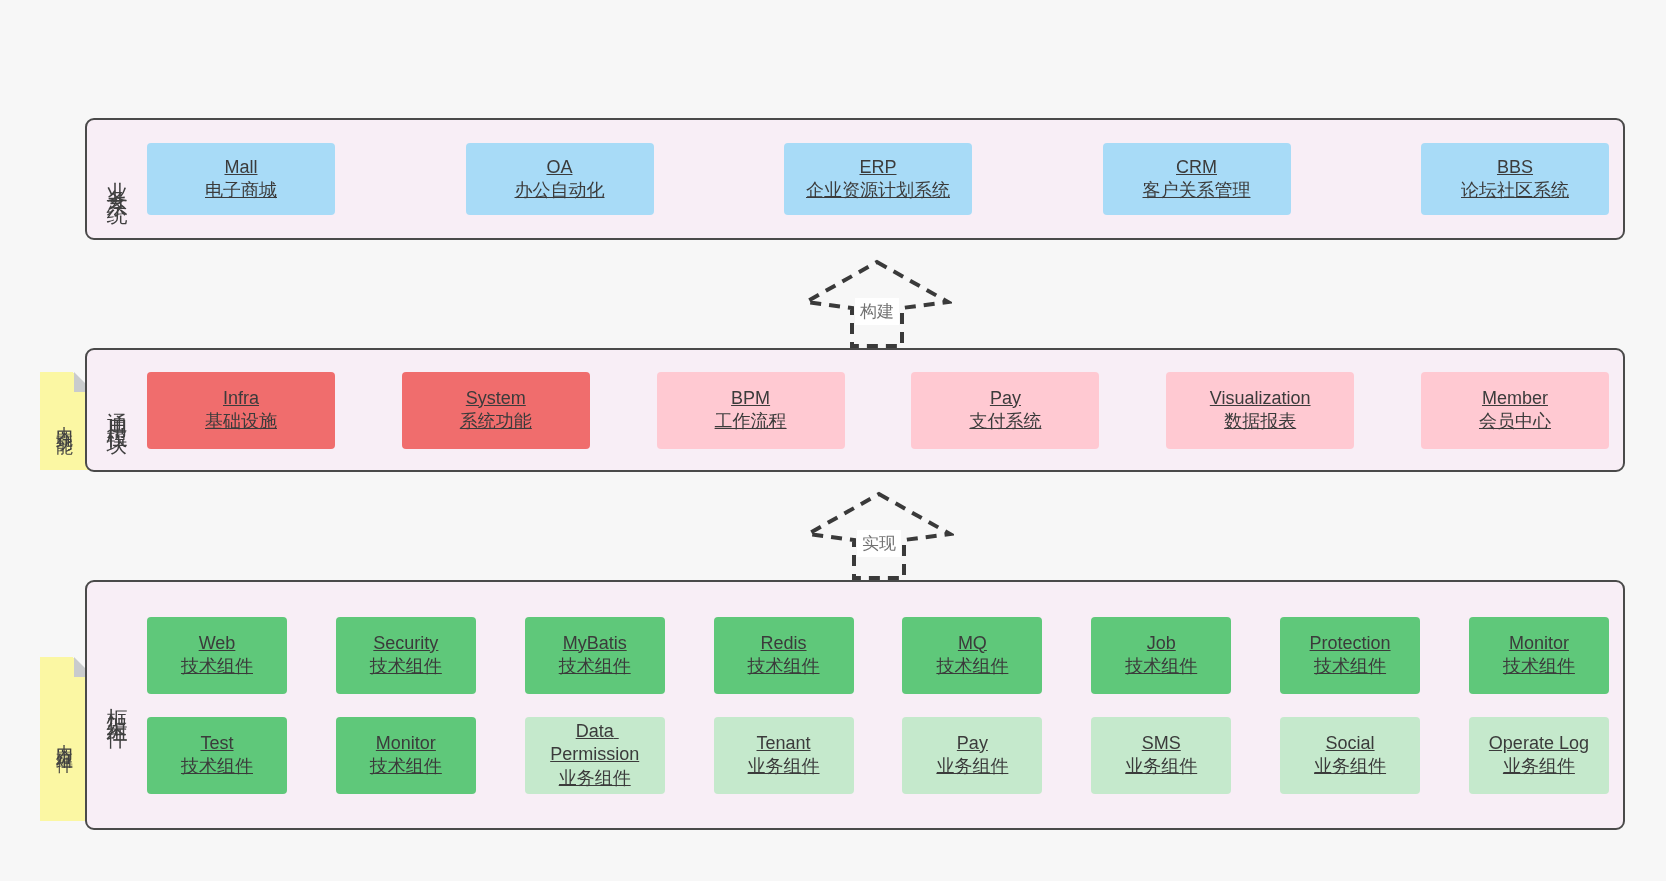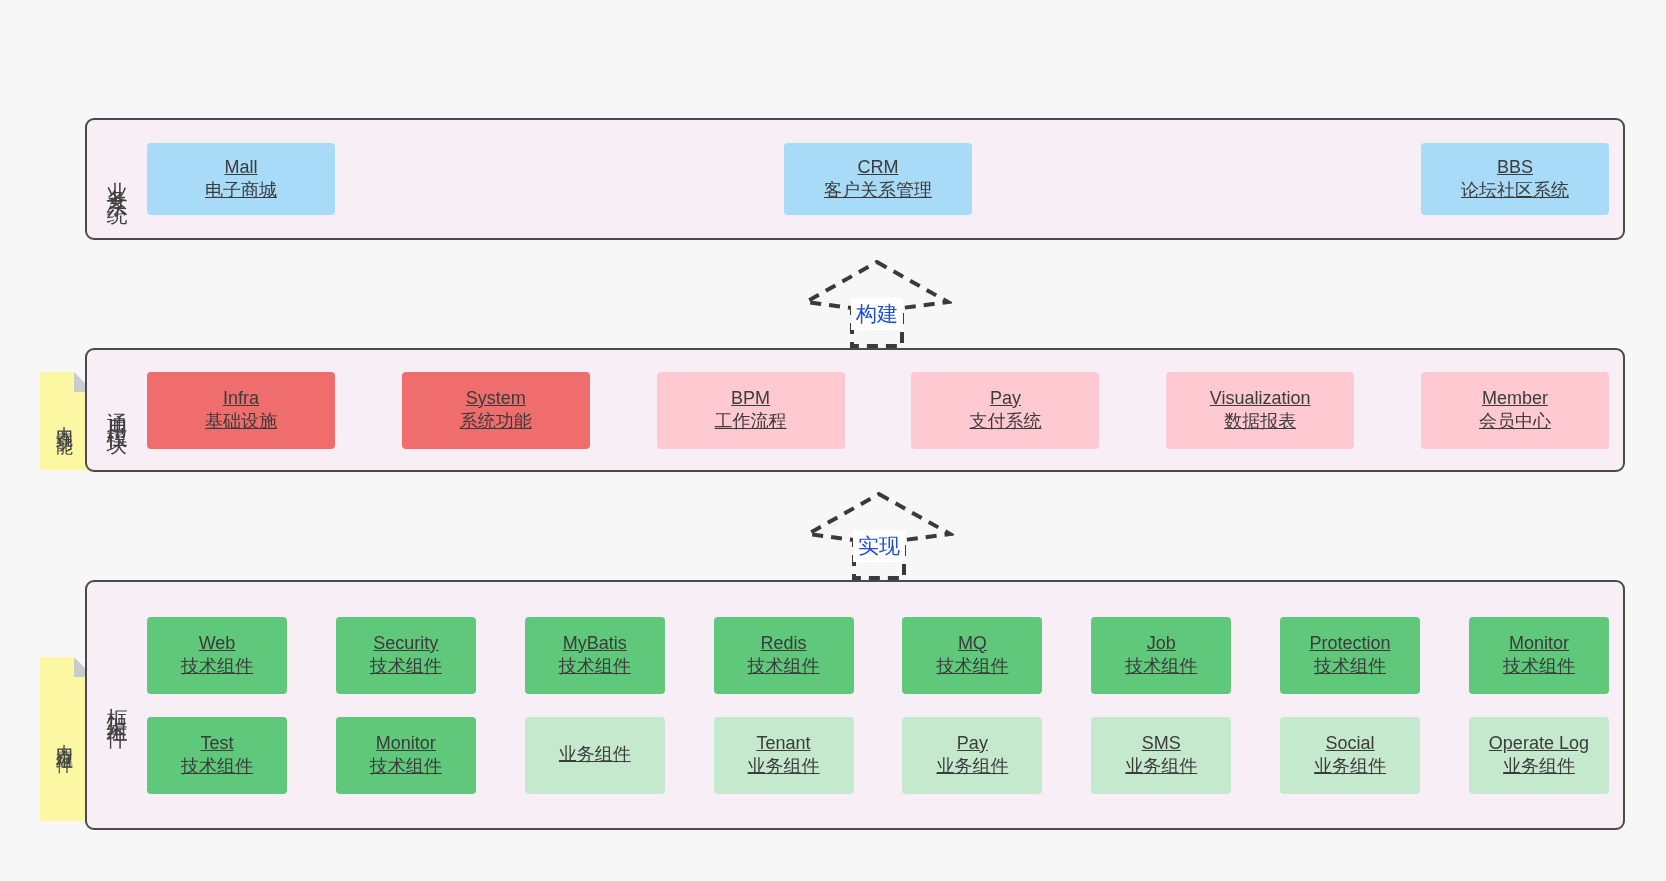--- a/index.html
+++ b/index.html
@@ -76,36 +76,44 @@
   .arrow{position:absolute; width:150px; height:92px;}
   .arrow-build{left:802px; top:258px;}
   .arrow-implement{left:804px; top:490px;}
   .arrow svg{display:block; width:150px; height:92px;}
   .arrow path{
     fill:none; stroke:#3a3a3a; stroke-width:4;
     stroke-dasharray:11 8; stroke-linejoin:miter;
   }
   .arrow-label{
     position:absolute; top:40px; left:50%; transform:translateX(-50%);
-    background:#ffffff; padding:2px 5px; font-size:21px; color:#1d4ed8;
+    background:#ffffff; padding:2px 5px; font-size:17px; color:#737373;
     white-space:nowrap;
   }
 </style>
 </head>
 <body>
 
 <div class="canvas">
 
   <section class="layer layer-business">
     <div class="layer-label">业务系统</div>
     <div class="rows">
         <div class="box-row">
           <div class="box box-blue">
     <div class="box-name">Mall</div>
     <div class="box-desc">电子商城</div>
+  </div>
+          <div class="box box-blue">
+    <div class="box-name">OA</div>
+    <div class="box-desc">办公自动化</div>
+  </div>
+          <div class="box box-blue">
+    <div class="box-name">ERP</div>
+    <div class="box-desc">企业资源计划系统</div>
   </div>
           <div class="box box-blue">
     <div class="box-name">CRM</div>
     <div class="box-desc">客户关系管理</div>
   </div>
           <div class="box box-blue">
     <div class="box-name">BBS</div>
     <div class="box-desc">论坛社区系统</div>
   </div>
         </div>
@@ -204,20 +212,21 @@
         <div class="box-row">
           <div class="box box-green">
     <div class="box-name">Test</div>
     <div class="box-desc">技术组件</div>
   </div>
           <div class="box box-green">
     <div class="box-name">Monitor</div>
     <div class="box-desc">技术组件</div>
   </div>
           <div class="box box-green-light">
+    <div class="box-name">Data Permission</div>
     <div class="box-desc">业务组件</div>
   </div>
           <div class="box box-green-light">
     <div class="box-name">Tenant</div>
     <div class="box-desc">业务组件</div>
   </div>
           <div class="box box-green-light">
     <div class="box-name">Pay</div>
     <div class="box-desc">业务组件</div>
   </div>

